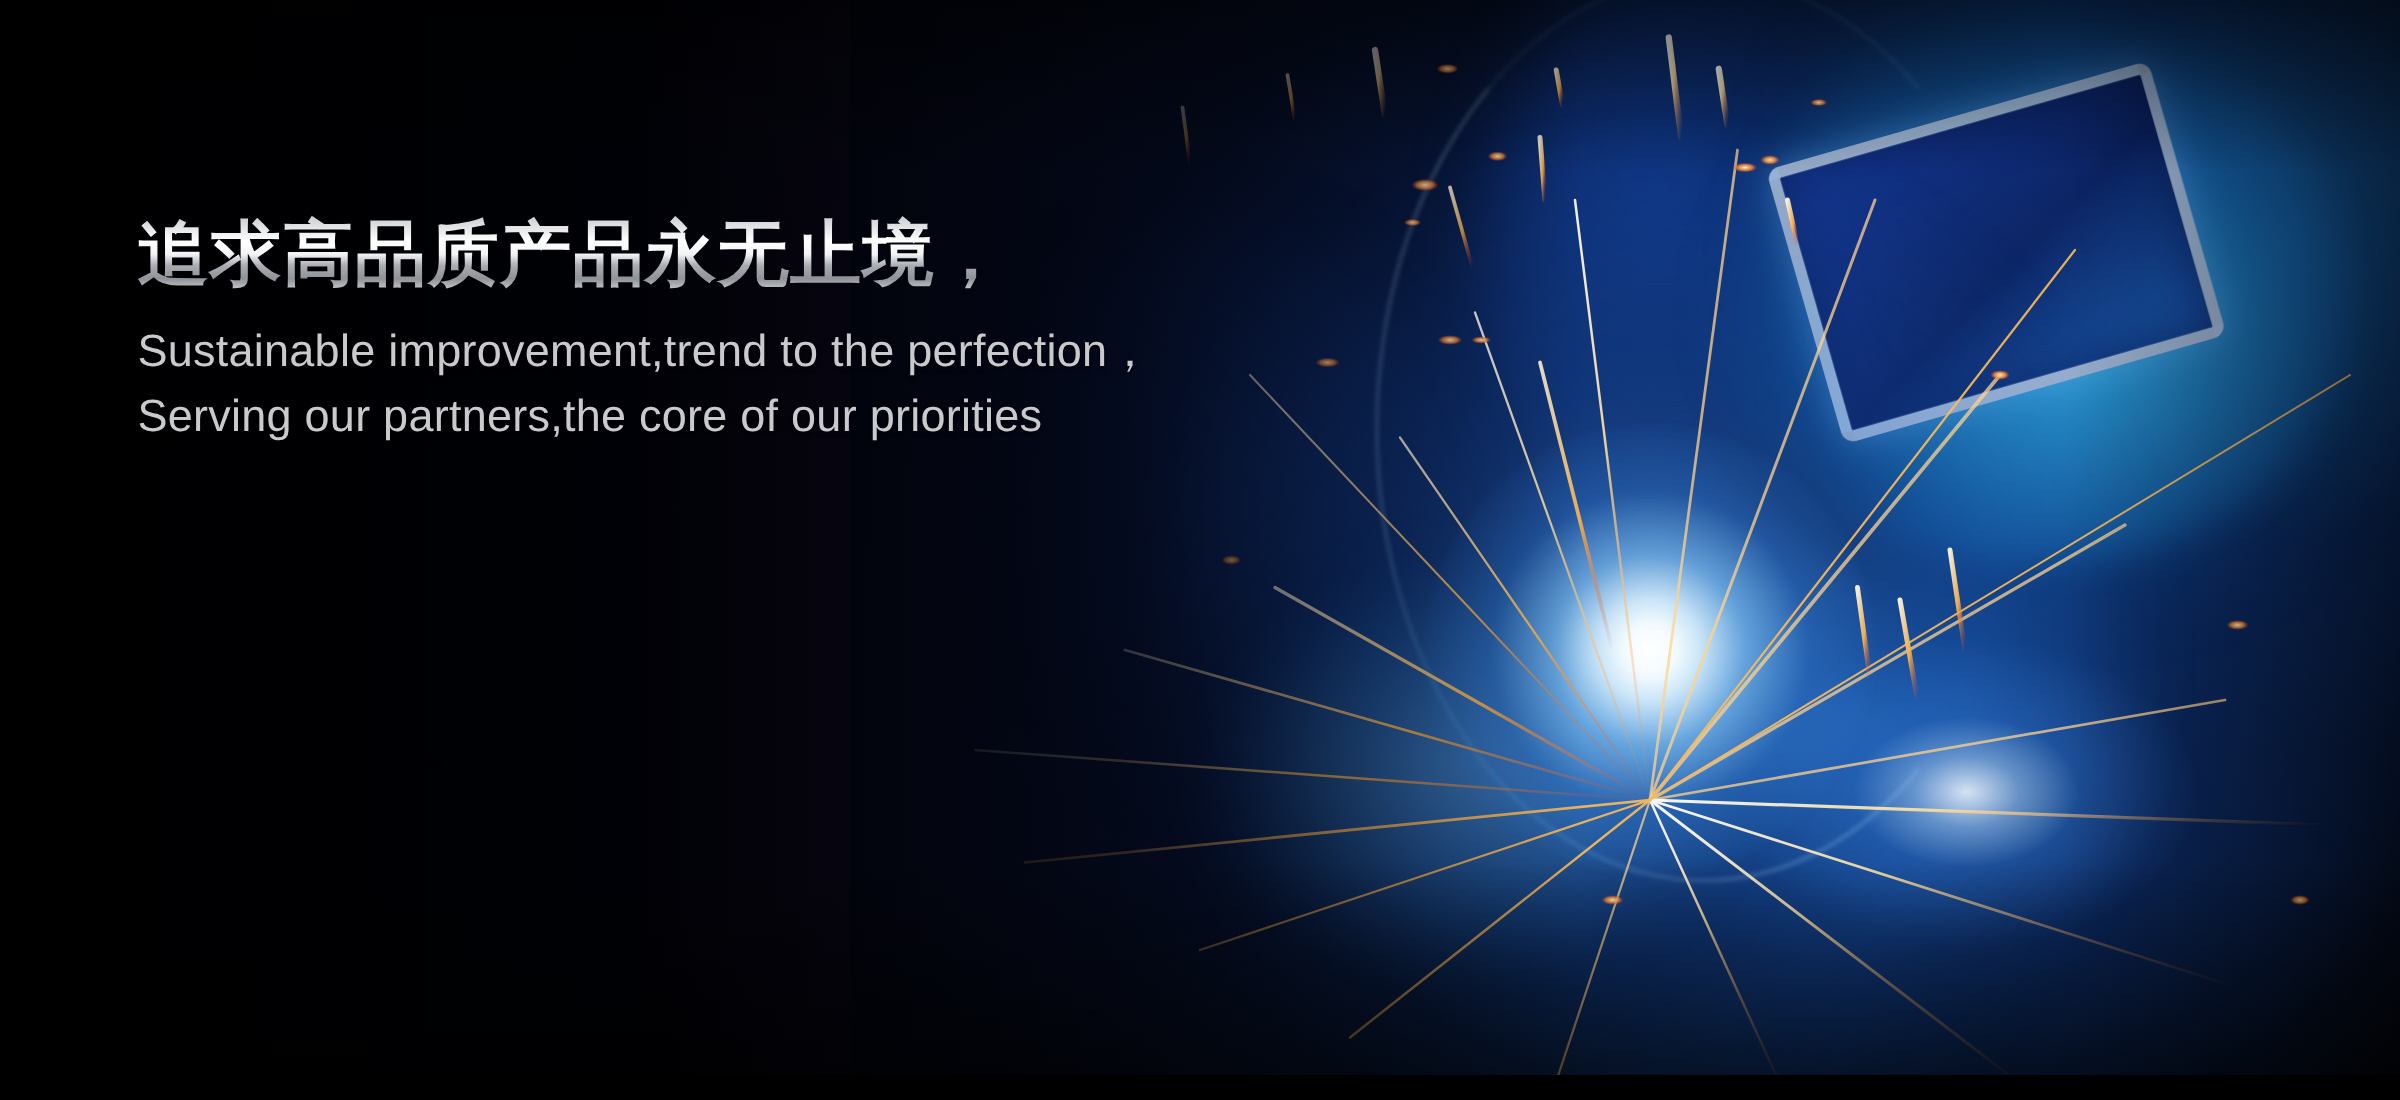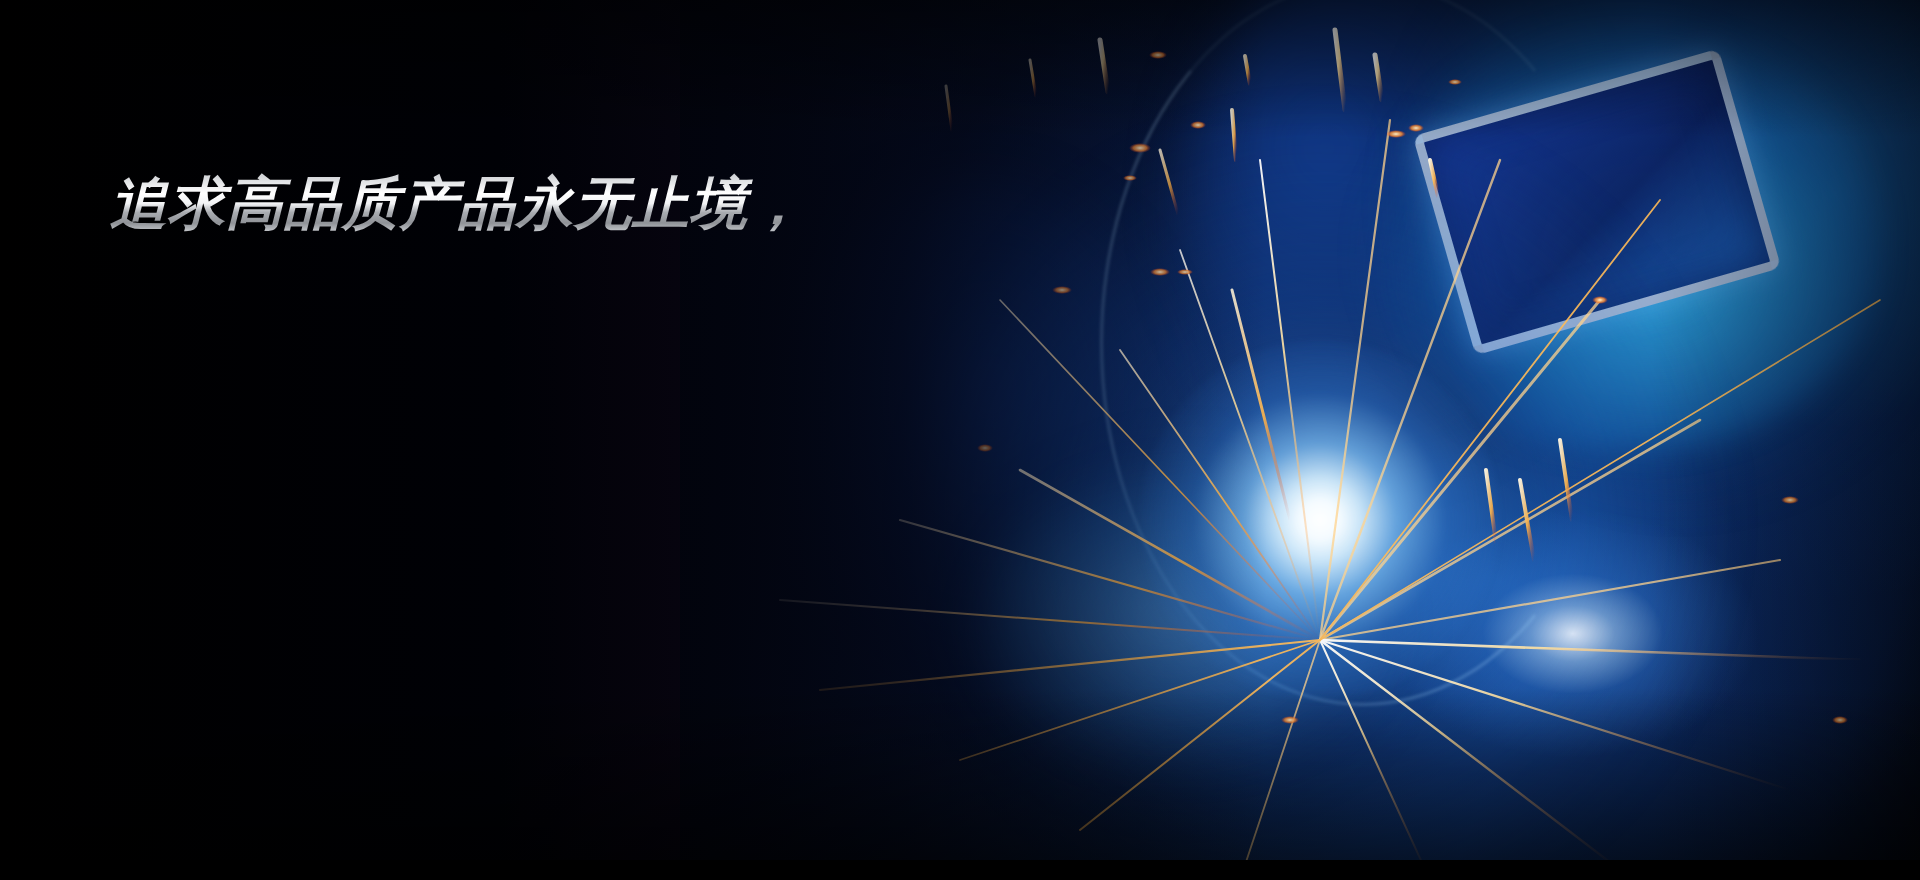--- a/index.html
+++ b/index.html
@@ -10,21 +10,20 @@
   body {
     font-family: "Liberation Sans", sans-serif;
   }
 
   .banner {
     position: relative;
     width: 1920px;
     height: 860px;
     overflow: hidden;
     background: #be185d;
-    font-style: italic;
   }
 
   
   .photo {
     position: absolute;
     inset: 0;
     overflow: hidden;
   }
 
   
@@ -297,16 +296,18 @@
       </g>
     </svg>
 
     <div class="vignette"></div>
     <div class="vignette-edges"></div>
   </div>
 
   <div class="copy">
     <h1 class="headline-cn">追求高品质产品永无止境，</h1>
     <div class="sub-en-wrap">
+      <p class="sub-en">Sustainable improvement,trend to the perfection，</p>
+      <p class="sub-en">Serving our partners,the core of our priorities</p>
     </div>
   </div>
 
 </div>
 
 </body></html>

